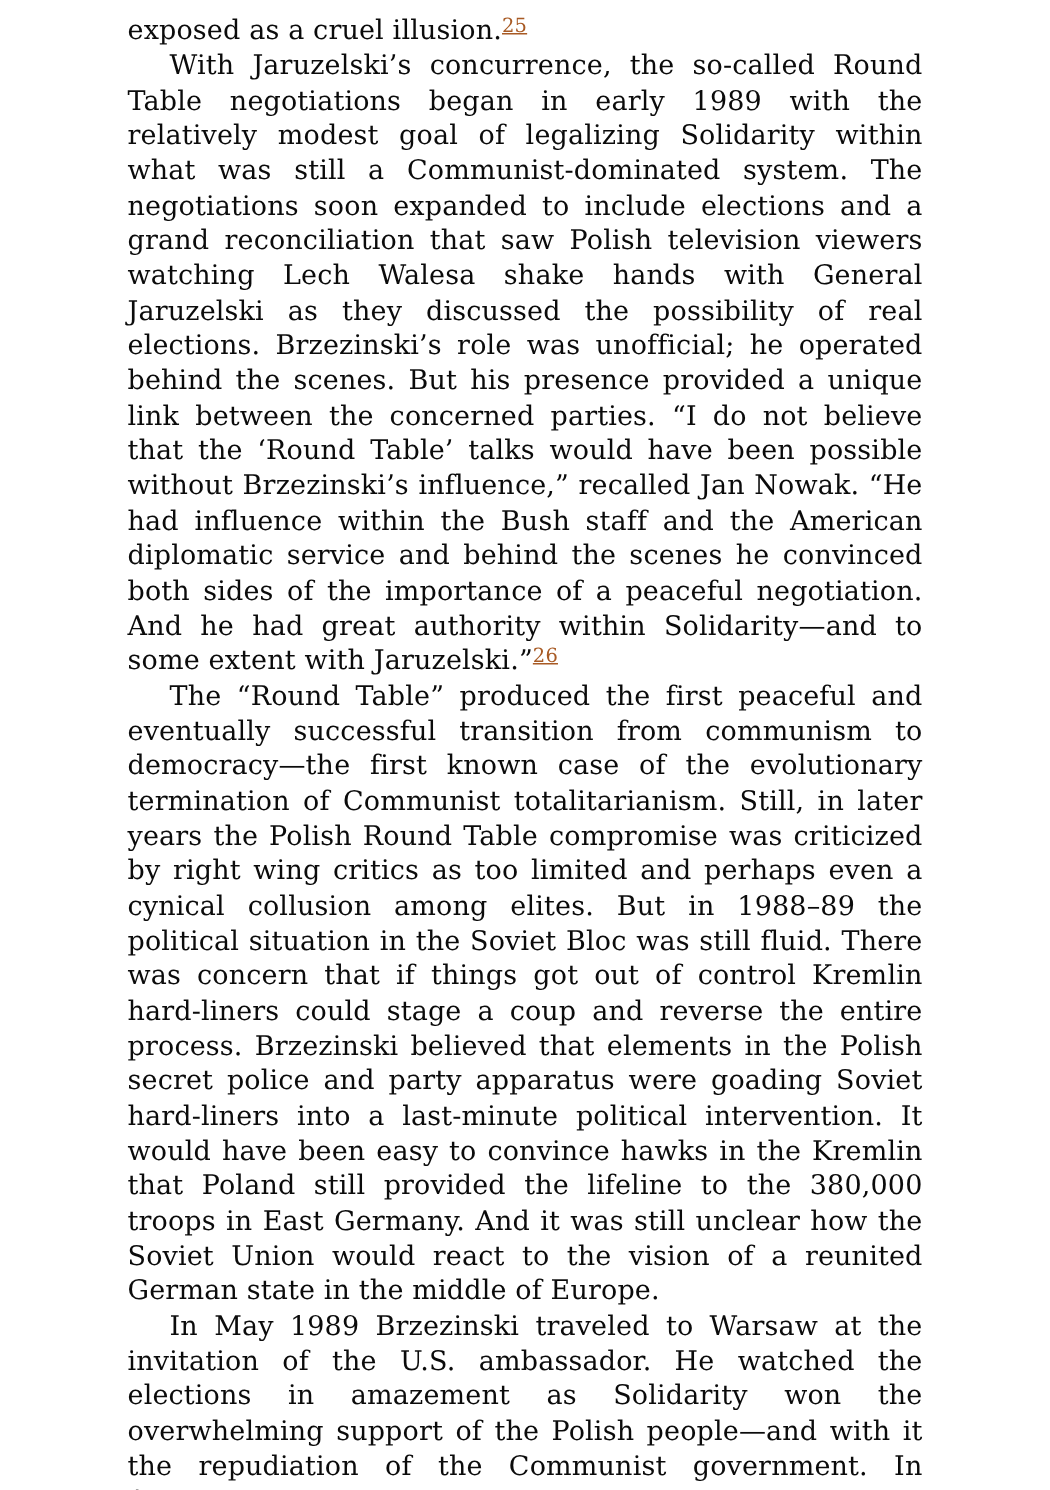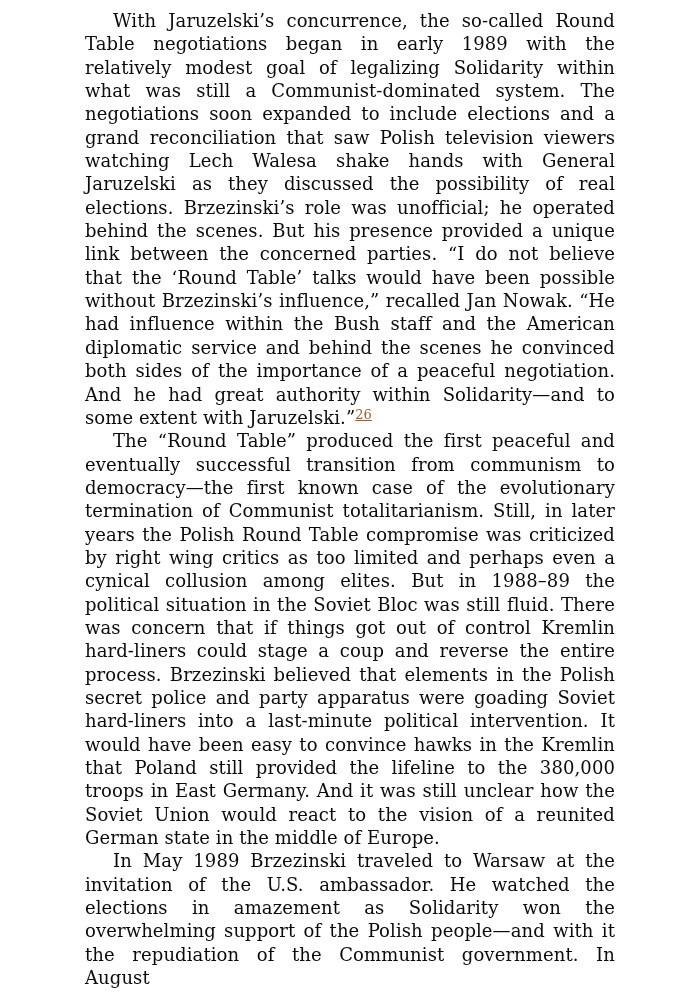--- a/index.html
+++ b/index.html
@@ -47,17 +47,18 @@
     top: -0.38em;
     text-decoration: underline;
     cursor: pointer;
   }
 </style>
 </head>
 <body>
 
 <div class="page">
   <div class="text-column" style="color: rgb(11, 11, 11);">
+      <p><span>exposed as a cruel illusion.</span><span class="footnote-ref" style="color: rgb(168, 90, 36);">25</span></p>
       <p class="indent"><span>With Jaruzelski’s concurrence, the so-called Round Table negotiations began in early 1989 with the relatively modest goal of legalizing Solidarity within what was still a Communist-dominated system. The negotiations soon expanded to include elections and a grand reconciliation that saw Polish television viewers watching Lech Walesa shake hands with General Jaruzelski as they discussed the possibility of real elections. Brzezinski’s role was unofficial; he operated behind the scenes. But his presence provided a unique link between the concerned parties. “I do not believe that the ‘Round Table’ talks would have been possible without Brzezinski’s influence,” recalled Jan Nowak. “He had influence within the Bush staff and the American diplomatic service and behind the scenes he convinced both sides of the importance of a peaceful negotiation. And he had great authority within Solidarity—and to some extent with Jaruzelski.”</span><span class="footnote-ref" style="color: rgb(168, 90, 36);">26</span></p>
       <p class="indent"><span>The “Round Table” produced the first peaceful and eventually successful transition from communism to democracy—the first known case of the evolutionary termination of Communist totalitarianism. Still, in later years the Polish Round Table compromise was criticized by right wing critics as too limited and perhaps even a cynical collusion among elites. But in 1988–89 the political situation in the Soviet Bloc was still fluid. There was concern that if things got out of control Kremlin hard-liners could stage a coup and reverse the entire process. Brzezinski believed that elements in the Polish secret police and party apparatus were goading Soviet hard-liners into a last-minute political intervention. It would have been easy to convince hawks in the Kremlin that Poland still provided the lifeline to the 380,000 troops in East Germany. And it was still unclear how the Soviet Union would react to the vision of a reunited German state in the middle of Europe.</span></p>
       <p class="indent"><span>In May 1989 Brzezinski traveled to Warsaw at the invitation of the U.S. ambassador. He watched the elections in amazement as Solidarity won the overwhelming support of the Polish people—and with it the repudiation of the Communist government. In August</span></p>
     </div>
 </div>
 
 </body></html>

